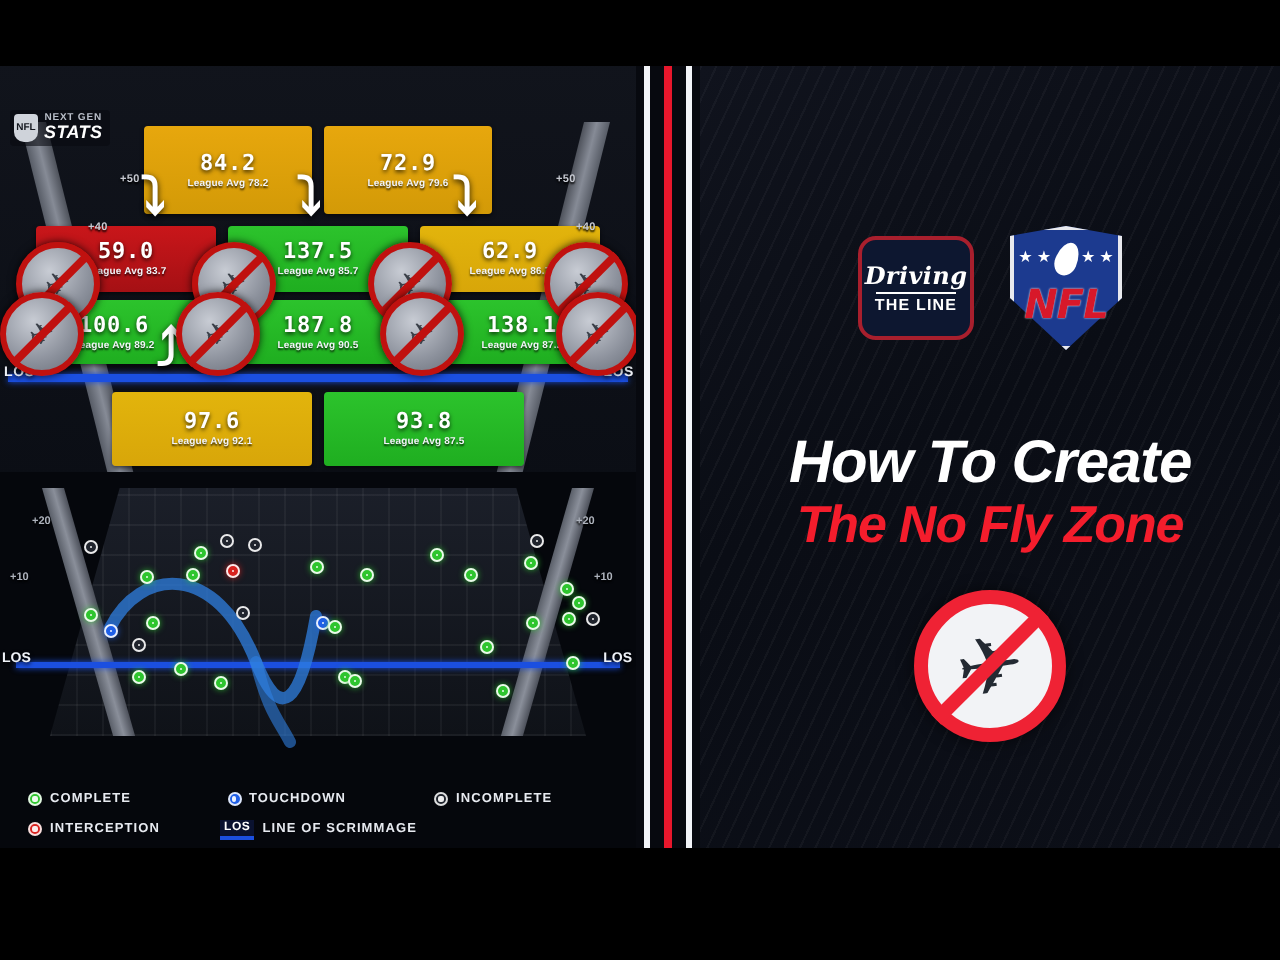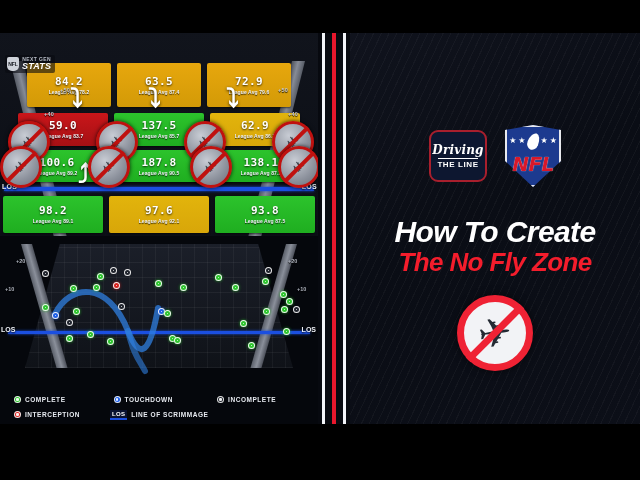--- a/index.html
+++ b/index.html
@@ -150,21 +150,21 @@
   #stripe-w2 { left:25px; width:3px; background:#f2f4f8; }
   #divider-bg { position:absolute; inset:0; background:#07090f; }
 
   
   #right-panel { position:absolute; left:350px; top:33px; width:290px; height:391px;
                  background:
                    repeating-linear-gradient(115deg, rgba(255,255,255,.035) 0 1px, transparent 1px 7px),
                    linear-gradient(150deg,#10131d 0%, #0a0d15 45%, #0c0f18 100%);
                  overflow:hidden; }
 
-  #logos { position:absolute; left:0; top:92px; width:290px;
+  #logos { position:absolute; left:0; top:80px; width:290px;
            display:flex; align-items:center; justify-content:center; gap:18px; }
 
   #dtl-logo { width:58px; height:52px; border:2.5px solid #a81f2d; border-radius:9px;
               background:#0d1730; display:flex; flex-direction:column;
               align-items:center; justify-content:center; gap:2px; padding:3px; }
   #dtl-script { font-family:"DejaVu Serif", serif; font-style:italic; font-weight:bold;
                 font-size:12px; color:#fff; line-height:1; letter-spacing:.2px; }
   #dtl-rule { width:40px; height:1px; background:#fff; }
   #dtl-line { font-size:8px; font-weight:bold; color:#fff; letter-spacing:.6px;
               line-height:1; }
@@ -221,24 +221,20 @@
           <span class="yard-label" style="left: 295px; top: 140px;">+10</span>
         </div>
 
       <div id="cells">
         <div class="hrow" id="row1">
             <div class="hcell c-gold">
               <div class="val">84.2</div>
               <div class="avg">League Avg 78.2</div>
             </div>
             <div class="hcell c-gold">
-              <div class="val">63.5</div>
-              <div class="avg">League Avg 87.4</div>
-            </div>
-            <div class="hcell c-gold">
               <div class="val">72.9</div>
               <div class="avg">League Avg 79.6</div>
             </div>
           </div>
         <div class="hrow" id="row2">
             <div class="hcell c-red">
               <div class="val">59.0</div>
               <div class="avg">League Avg 83.7</div>
             </div>
             <div class="hcell c-green">
@@ -258,24 +254,20 @@
             <div class="hcell c-green">
               <div class="val">187.8</div>
               <div class="avg">League Avg 90.5</div>
             </div>
             <div class="hcell c-green">
               <div class="val">138.1</div>
               <div class="avg">League Avg 87.2</div>
             </div>
           </div>
         <div class="hrow" id="row4">
-            <div class="hcell c-green">
-              <div class="val">98.2</div>
-              <div class="avg">League Avg 89.1</div>
-            </div>
             <div class="hcell c-gold2">
               <div class="val">97.6</div>
               <div class="avg">League Avg 92.1</div>
             </div>
             <div class="hcell c-green">
               <div class="val">93.8</div>
               <div class="avg">League Avg 87.5</div>
             </div>
           </div>
       </div>

